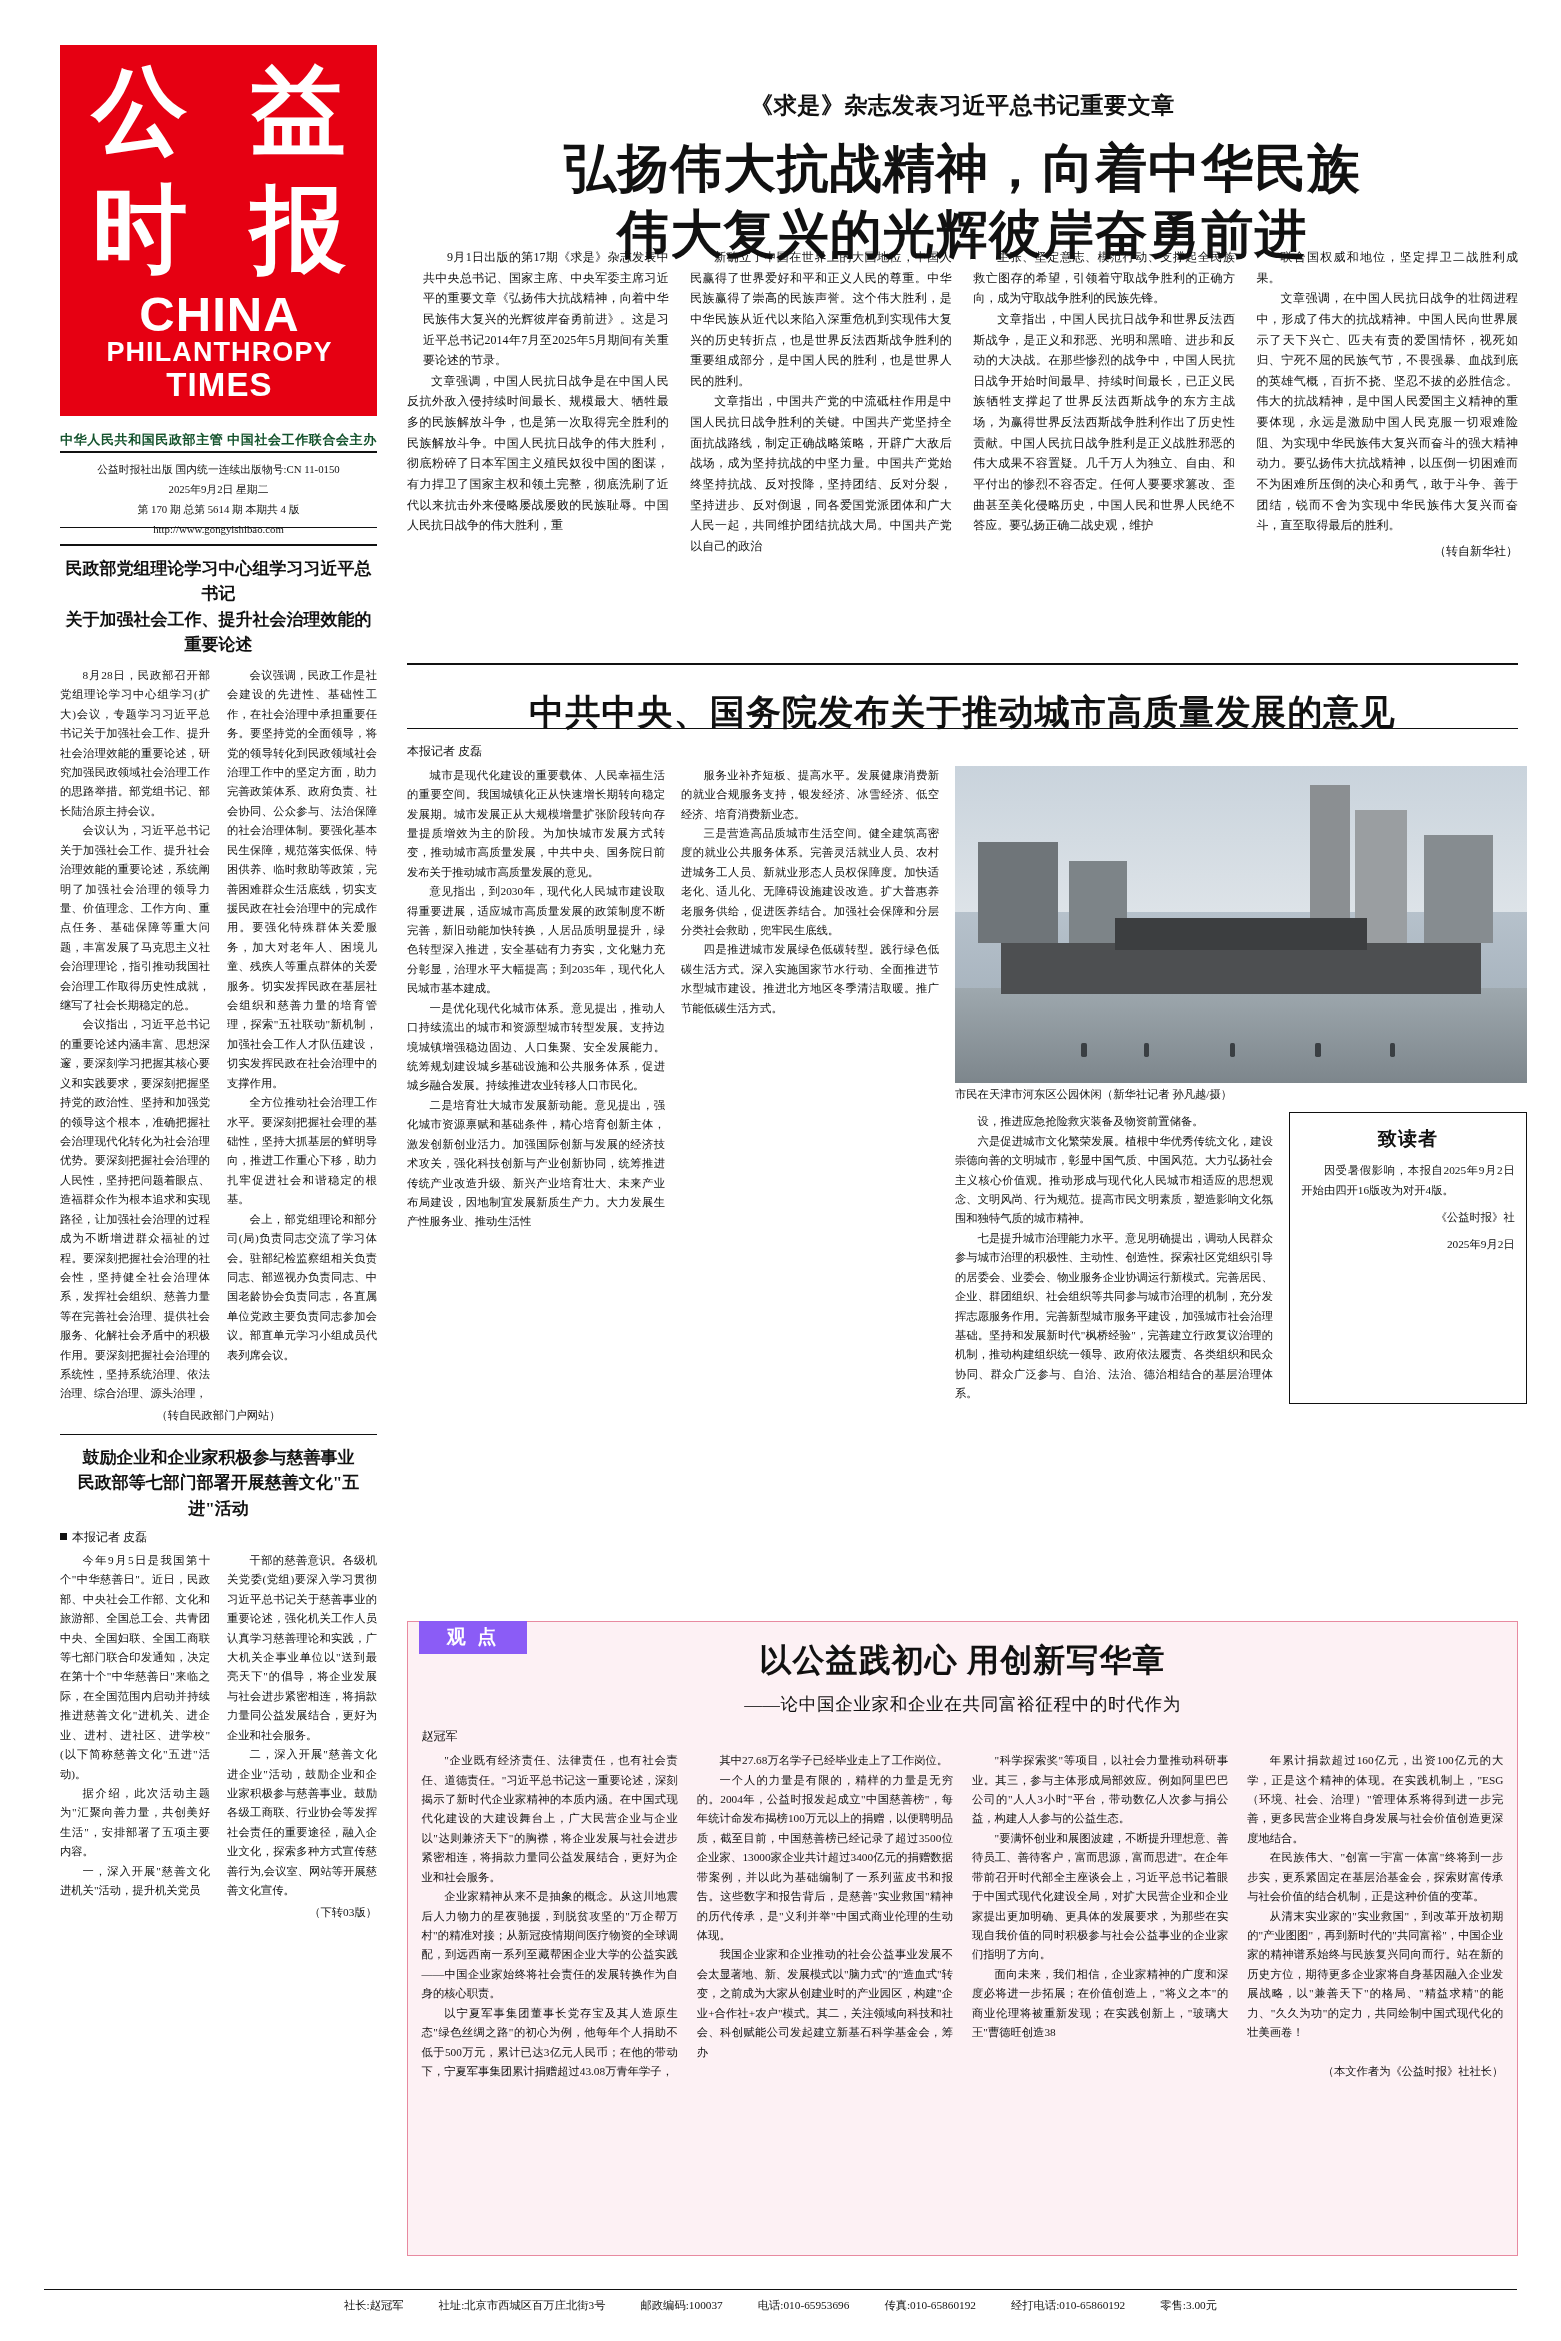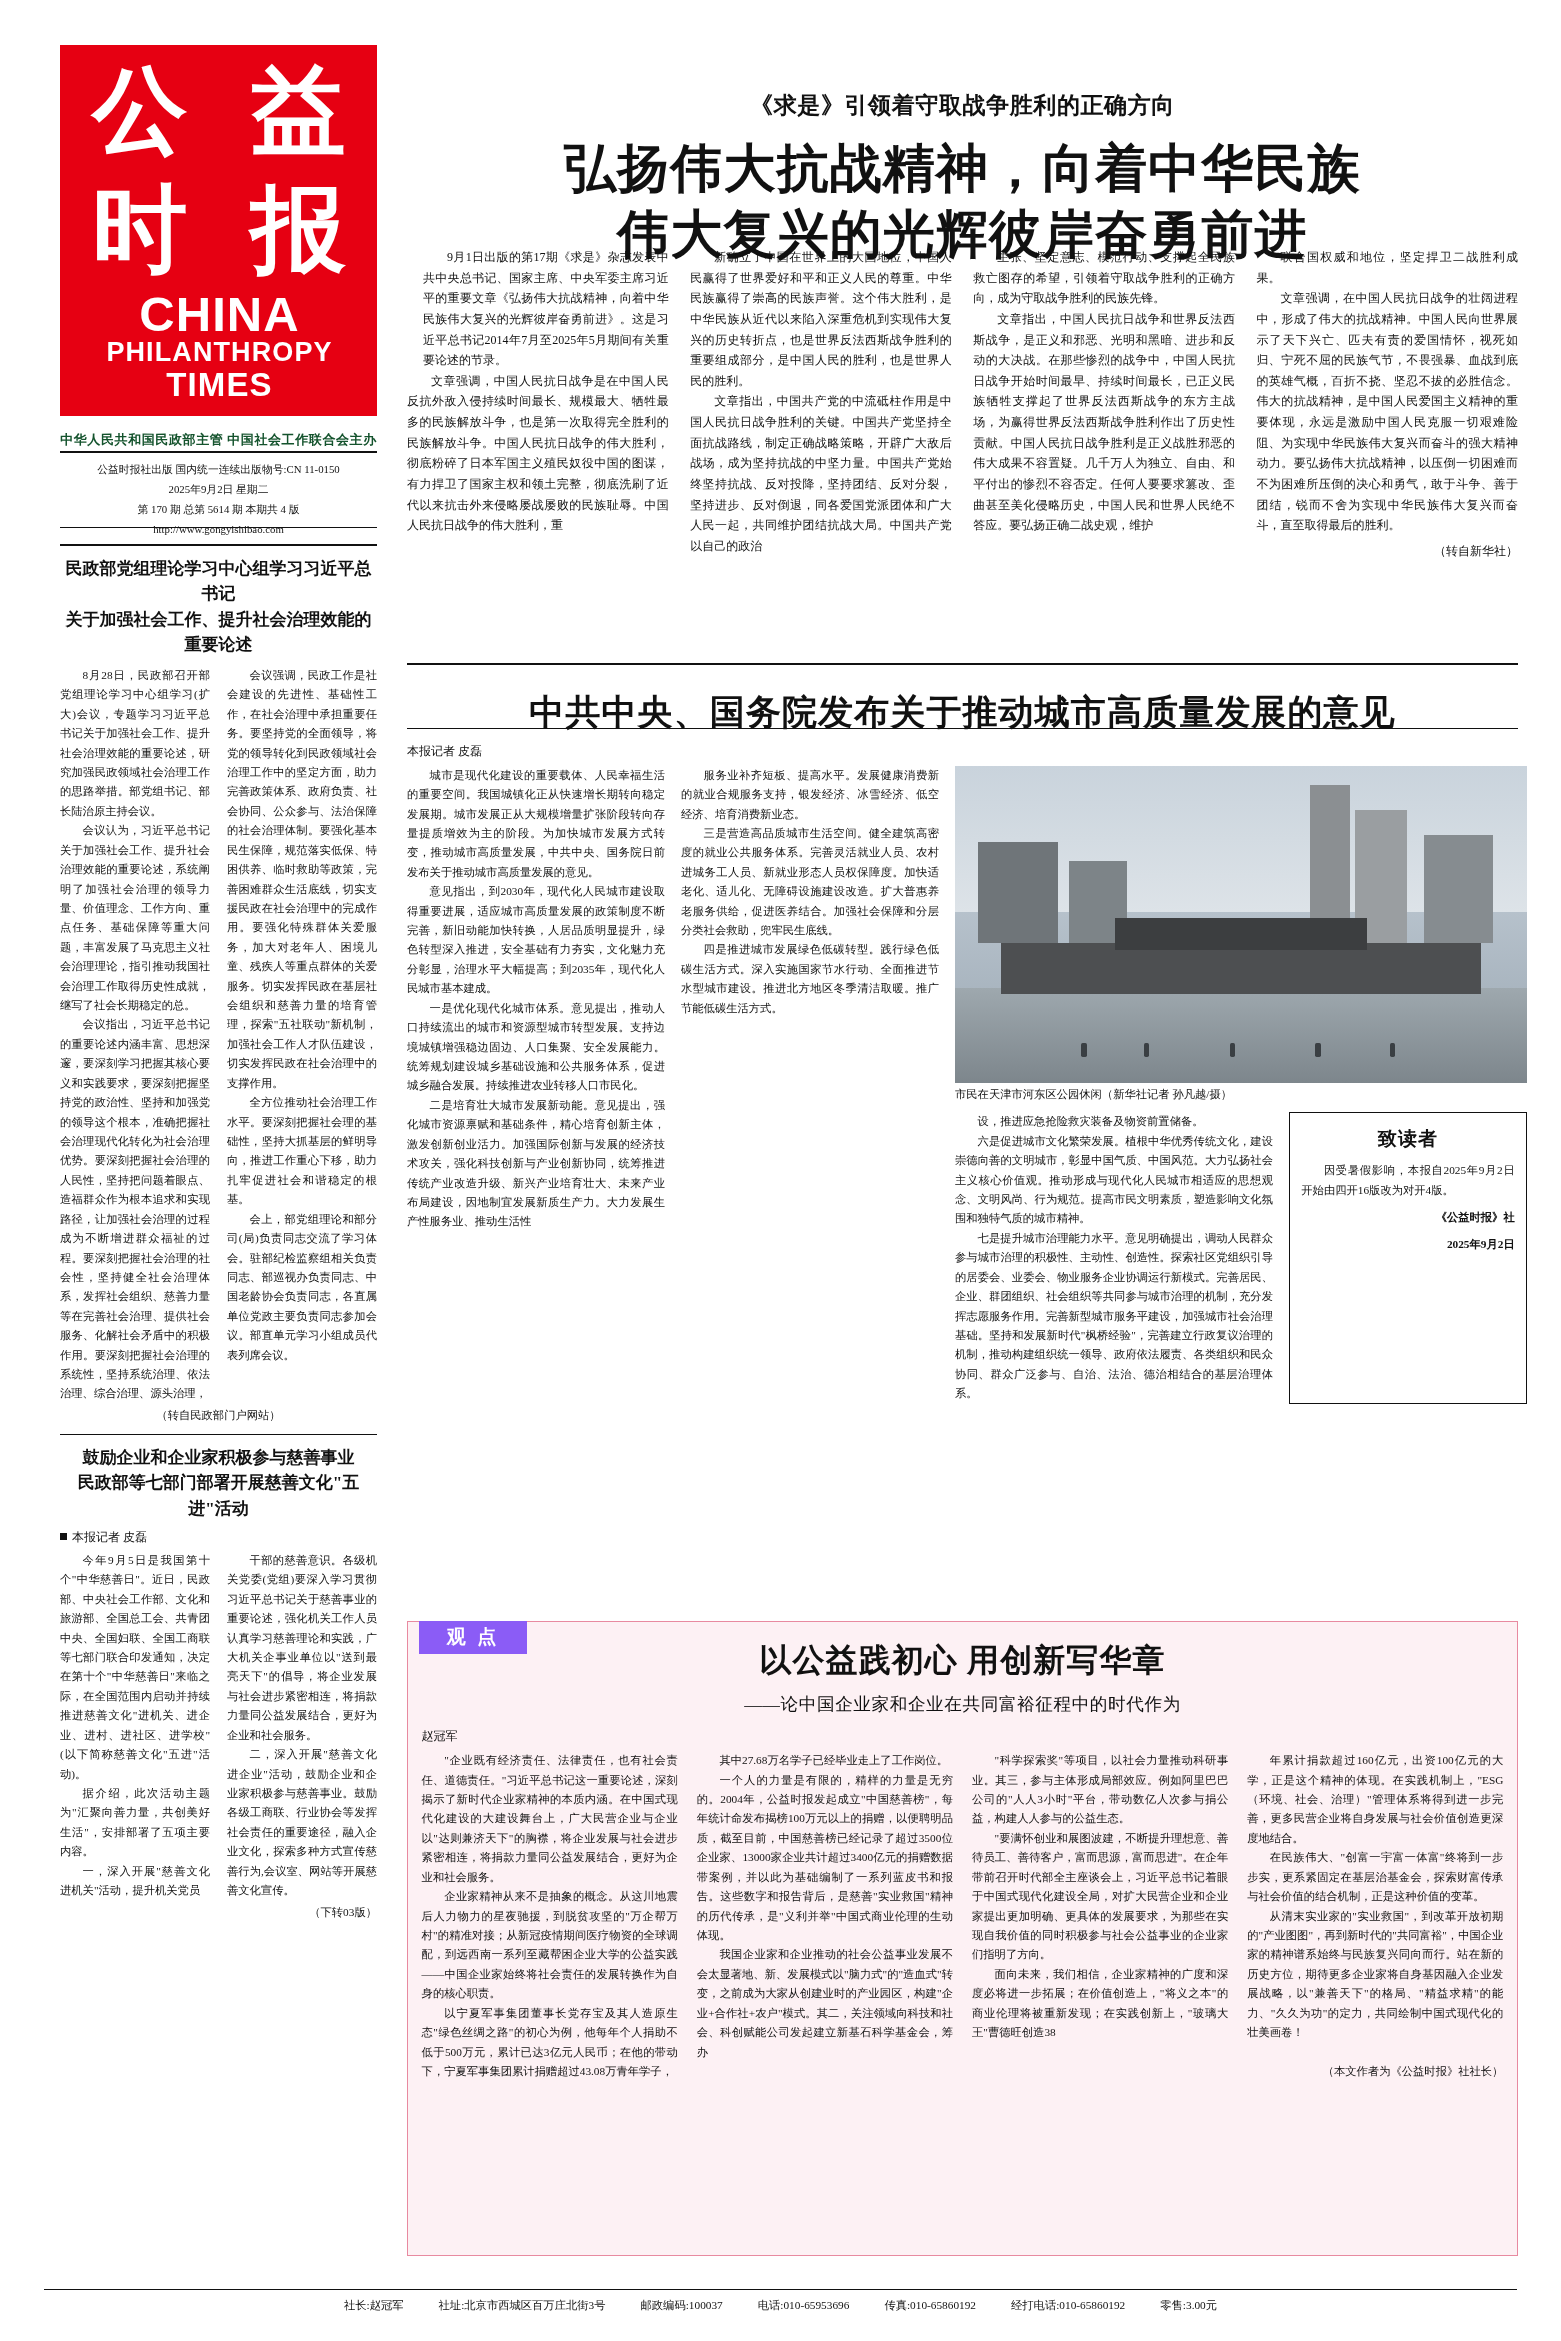--- a/index.html
+++ b/index.html
@@ -194,21 +194,21 @@
   .photo-cap { font-size: 11.3px; margin-top: 4.5px; }
 
   
   .notice {
     border: 1.1px solid #111;
     padding: 10.2px 11.3px;
     text-align: center;
   }
   .notice h4 { margin: 2.3px 0 8px 0; font-size: 19px; font-weight: 700; letter-spacing:1.1px;}
   .notice p { margin: 0; font-size: 11.3px; line-height: 1.8; text-align: justify; text-indent: 2em;}
-  .notice .sign { text-align: right; text-indent: 0; margin-top: 6.8px; font-weight: bold; }
+  .notice .sign { text-align: right; text-indent: 0; margin-top: 6.8px; }
 
   
   .opinion {
     position: absolute; left: 363px; top: 1581px;
     width: 1111px; height: 635px;
     border: 1.1px solid #e88aa0;
     background: #fdf1f4;
     padding: 11.3px 13.6px;
   }
   .op-tag {
@@ -266,21 +266,21 @@
       <div class="mast-meta">
         <div>公益时报社出版   国内统一连续出版物号:CN 11-0150</div>
         <div>2025年9月2日   星期二</div>
         <div>第 170 期   总第 5614 期   本期共 4 版</div>
         <div>http://www.gongyishibao.com</div>
       </div>
       <div class="mast-rule2"></div>
     </div>
 
     <div class="lead">
-      <div class="lead-kicker">《求是》引领着守取战争胜利的正确方向</div>
+      <div class="lead-kicker">《求是》杂志发表习近平总书记重要文章</div>
       <div class="lead-title">
         <div>弘扬伟大抗战精神，向着中华民族</div>
         <div>伟大复兴的光辉彼岸奋勇前进</div>
       </div>
       <div class="lead-cols">
         <div class="col">
           <p>
               <span style="display: block; text-indent: 2em; margin-left: 16px;">9月1日出版的第17期《求是》杂志发表中共中央总书记、国家主席、中央军委主席习近平的重要文章《弘扬伟大抗战精神，向着中华民族伟大复兴的光辉彼岸奋勇前进》。这是习近平总书记2014年7月至2025年5月期间有关重要论述的节录。</span>
               <span style="display: block; text-indent: 2em;">文章强调，中国人民抗日战争是在中国人民反抗外敌入侵持续时间最长、规模最大、牺牲最多的民族解放斗争，也是第一次取得完全胜利的民族解放斗争。中国人民抗日战争的伟大胜利，彻底粉碎了日本军国主义殖民奴役中国的图谋，有力捍卫了国家主权和领土完整，彻底洗刷了近代以来抗击外来侵略屡战屡败的民族耻辱。中国人民抗日战争的伟大胜利，重</span>
             </p>

